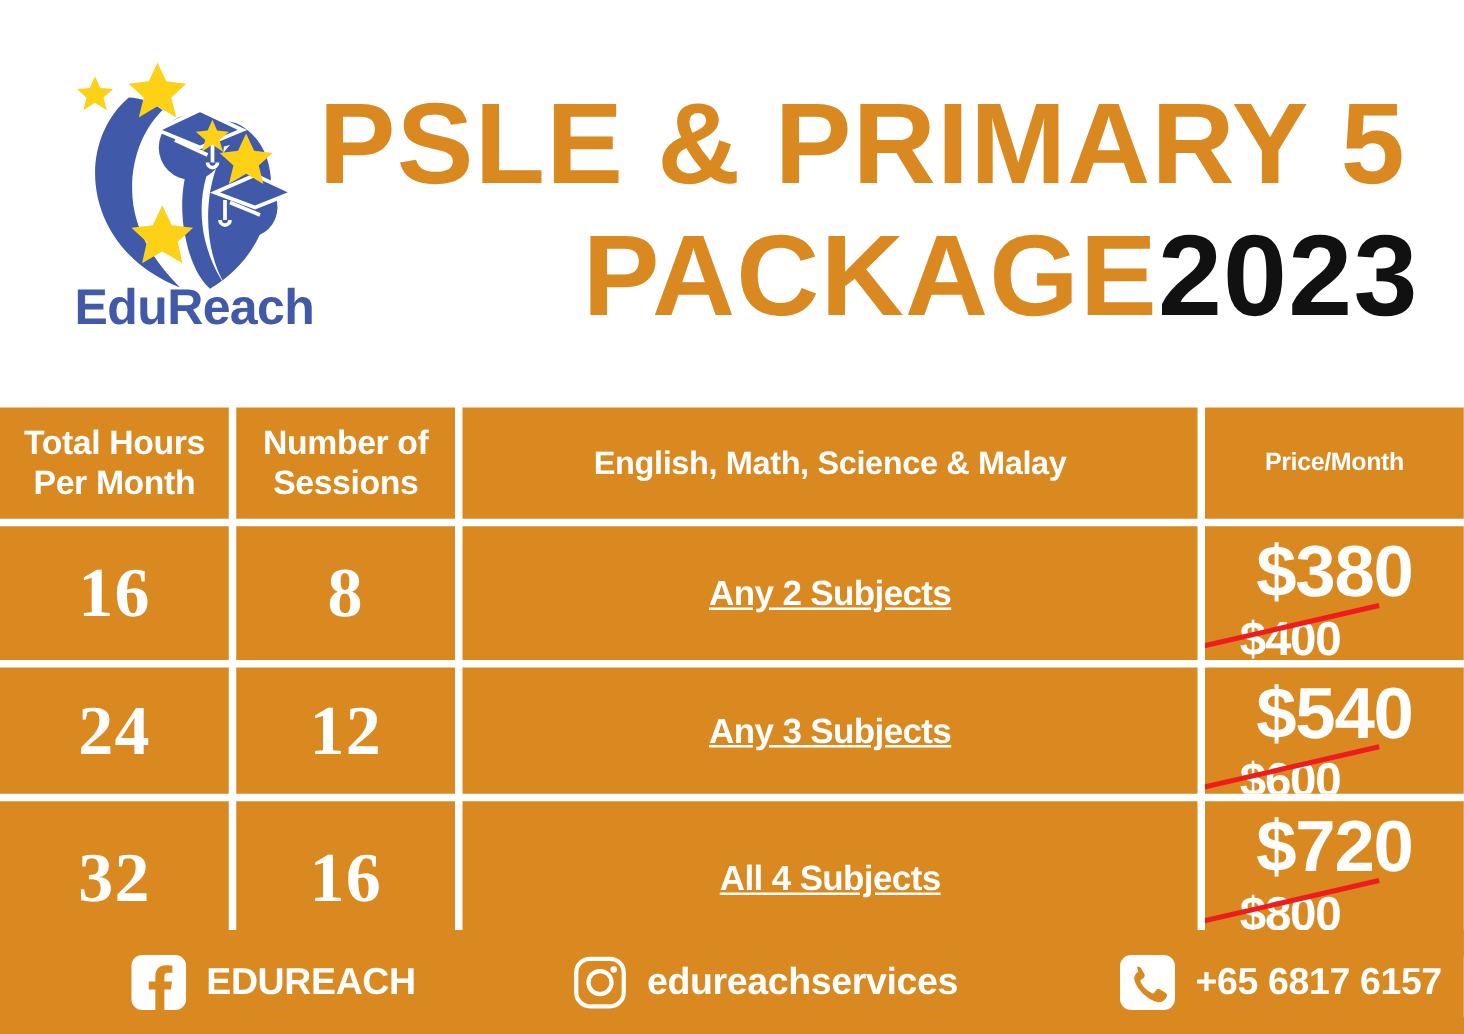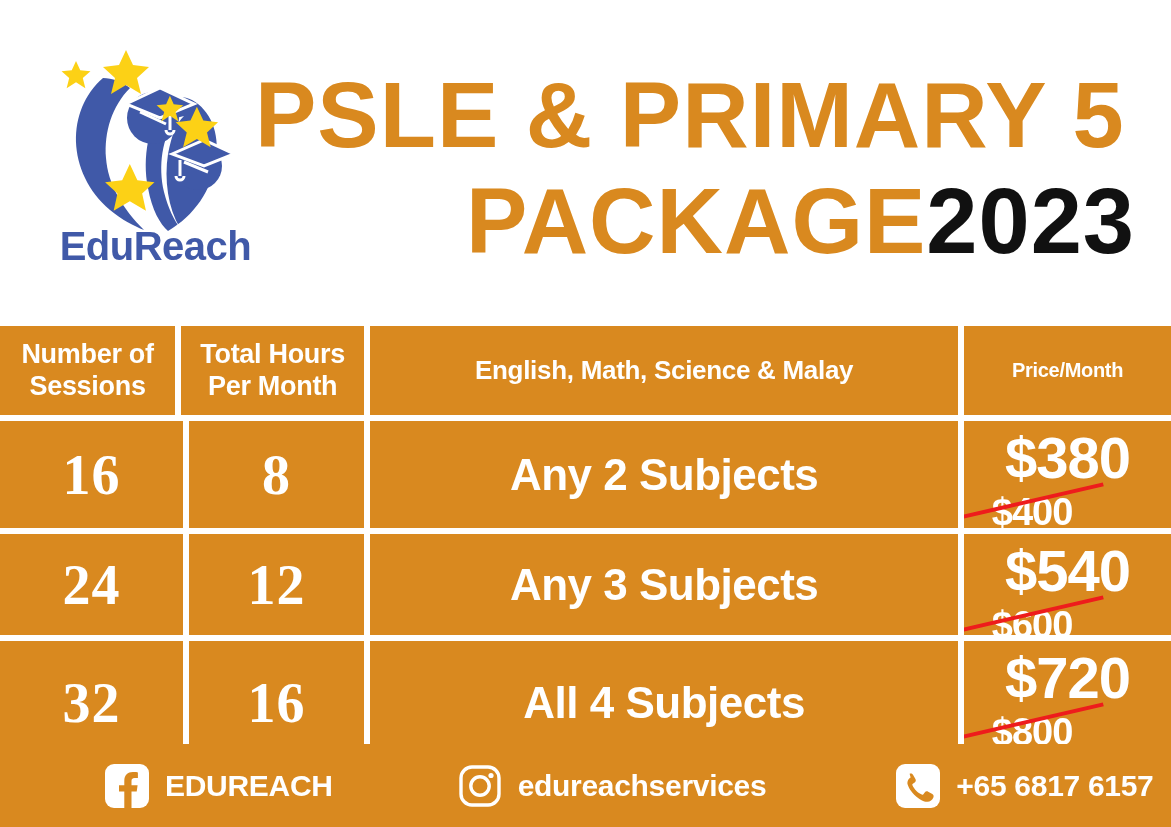--- a/index.html
+++ b/index.html
@@ -131,23 +131,24 @@
     letter-spacing: -0.3px;
   }
 
   .num-text {
     font-size: 56px;
     font-weight: bold;
     letter-spacing: 1px;
     font-family: Liberation Serif, serif;
   }
   .subj-text {
-    font-size: 44px;
+    font-size: 28px;
     font-weight: bold;
     letter-spacing: -0.5px;
+    text-decoration: underline;
   }
 
   .price-wrap {
     width: 100%;
     height: 100%;
     position: relative;
   }
   .price-new {
     position: absolute;
     left: 0;
@@ -263,30 +264,30 @@
     <div class="title-line title-line1">PSLE &amp; PRIMARY 5</div>
     <div class="title-line title-line2">
       <span class="title-pkg">PACKAGE</span><span class="title-year">2023</span>
     </div>
   </div>
 </div>
 
 <div class="table">
 
   <div class="trow row-head">
+    <div class="cell c-hours">
+      <div class="hdr-text">
+        <div>Total Hours</div>
+        <div>Per Month</div>
+      </div>
+    </div>
     <div class="cell c-sessions">
       <div class="hdr-text">
         <div>Number of</div>
         <div>Sessions</div>
-      </div>
-    </div>
-    <div class="cell c-hours">
-      <div class="hdr-text">
-        <div>Total Hours</div>
-        <div>Per Month</div>
       </div>
     </div>
     <div class="cell c-subjects">
       <span class="hdr-subjects">English, Math, Science &amp; Malay</span>
     </div>
     <div class="cell c-price">
       <span class="hdr-price">Price/Month</span>
     </div>
   </div>
 

